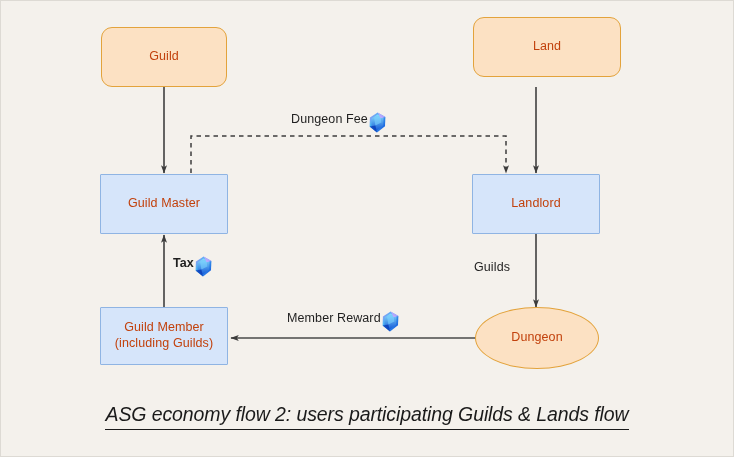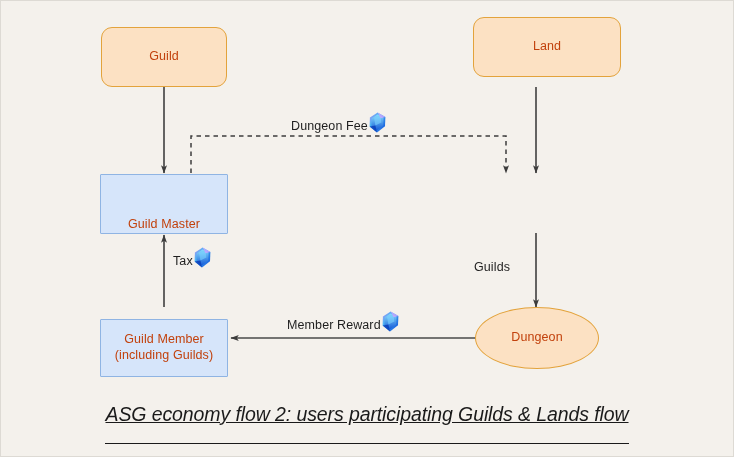--- a/index.html
+++ b/index.html
@@ -51,21 +51,21 @@
   .node-ellipse {
     background: #fce1c3;
     border: 1.6px solid #e3a33c;
     border-radius: 50%;
   }
 
   
   .edge-label {
     position: absolute;
     display: flex;
-    align-items: flex-end;
+    align-items: flex-start;
     font-size: 12.5px;
     color: #1f1f1f;
     white-space: nowrap;
     letter-spacing: 0.1px;
   }
   .edge-label .txt { display: inline-block; }
 
   
   .gem {
     display: inline-block;
@@ -84,22 +84,21 @@
     top: 402px;
     text-align: center;
     font-family: "Liberation Sans", sans-serif;
     font-style: italic;
     font-size: 19.5px;
     color: #1a1a1a;
     letter-spacing: -0.1px;
   }
   #caption .cap-text {
     border-bottom: 1.6px solid #1a1a1a;
-    padding-bottom: 18px;
-    text-decoration: underline;
+    padding-bottom: 4px;
   }
 </style>
 </head>
 <body>
 
 <div id="canvas">
 
   <svg id="svg-layer" viewBox="0 0 734 457" xmlns="http://www.w3.org/2000/svg">
     <defs>
       <marker id="arrowhead" markerWidth="10" markerHeight="10" refX="8.4" refY="3.4" orient="auto" markerUnits="userSpaceOnUse">
@@ -124,26 +123,29 @@
   </svg>
 
   <div class="node node-orange-rounded" style="left:100px; top:26px; width:126px; height:60px;">
     <span>Guild</span>
   </div>
 
   <div class="node node-orange-rounded" style="left:472px; top:16px; width:148px; height:60px;">
     <span>Land</span>
   </div>
 
-  <div class="node node-blue" style="left:99px; top:173px; width:128px; height:60px;align-items:flex-end;">
+  <div class="node node-blue" style="left:99px; top:173px; width:128px; height:60px;">
     <span>Guild Master</span>
   </div>
 
-
-  <div class="node node-blue" style="left:99px; top:318px; width:128px; height:58px; flex-direction:column;">
+  <div class="node node-blue" style="left:471px; top:173px; width:128px; height:60px;">
+    <span>Landlord</span>
+  </div>
+
+  <div class="node node-blue" style="left:99px; top:306px; width:128px; height:58px; flex-direction:column;">
     <span>Guild Member</span>
     <span>(including Guilds)</span>
   </div>
 
   <div class="node node-ellipse" style="left:474px; top:306px; width:124px; height:62px;">
     <span>Dungeon</span>
   </div>
 
   <div class="edge-label" style="left:290px; top:111px;">
     <span class="txt">Dungeon Fee</span>
@@ -162,21 +164,21 @@
         </defs>
         <path d="M9.6,0.6 L17.4,5.0 L17.0,14.2 L9.0,20.4 L1.6,14.6 L1.9,5.4 Z" fill="url(#gemA)"></path>
         <path d="M9.6,2.4 L15.6,5.8 L15.2,13.5 L8.9,18.4 L3.4,13.8 L3.7,6.2 Z" fill="url(#gemB)" opacity="0.9"></path>
         <path d="M6.0,5.4 L12.6,4.4 L13.4,10.4 L7.4,13.4 Z" fill="#7fd6ff" opacity="0.55"></path>
         <path d="M9.6,0.6 L17.4,5.0 L12.6,6.2 Z" fill="#c7a6ff" opacity="0.85"></path>
         <path d="M9.0,20.4 L1.6,14.6 L7.4,13.4 Z" fill="#0a3db8" opacity="0.85"></path>
       </svg>
     </span>
   </div>
 
-  <div class="edge-label" style="left:172px; top:246px;">
+  <div class="edge-label" style="left:172px; top:255px;font-weight:bold;">
     <span class="txt">Tax</span>
     <span class="gem">
       <svg viewBox="0 0 19 21" width="19" height="21" xmlns="http://www.w3.org/2000/svg">
         <path d="M9.6,0.6 L17.4,5.0 L17.0,14.2 L9.0,20.4 L1.6,14.6 L1.9,5.4 Z" fill="url(#gemA)"></path>
         <path d="M9.6,2.4 L15.6,5.8 L15.2,13.5 L8.9,18.4 L3.4,13.8 L3.7,6.2 Z" fill="url(#gemB)" opacity="0.9"></path>
         <path d="M6.0,5.4 L12.6,4.4 L13.4,10.4 L7.4,13.4 Z" fill="#7fd6ff" opacity="0.55"></path>
         <path d="M9.6,0.6 L17.4,5.0 L12.6,6.2 Z" fill="#c7a6ff" opacity="0.85"></path>
         <path d="M9.0,20.4 L1.6,14.6 L7.4,13.4 Z" fill="#0a3db8" opacity="0.85"></path>
       </svg>
     </span>

